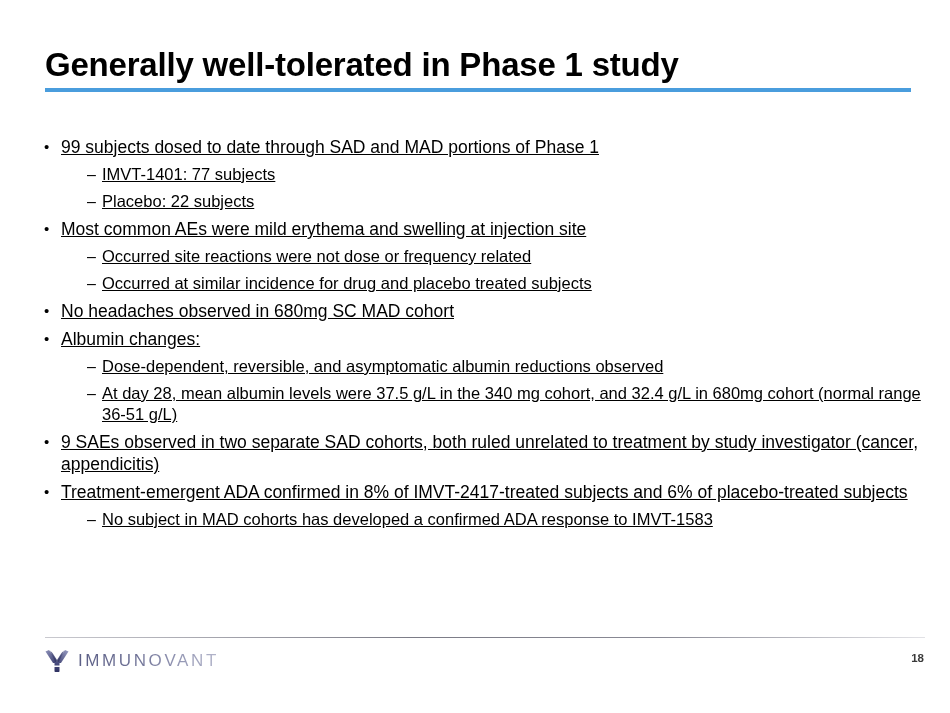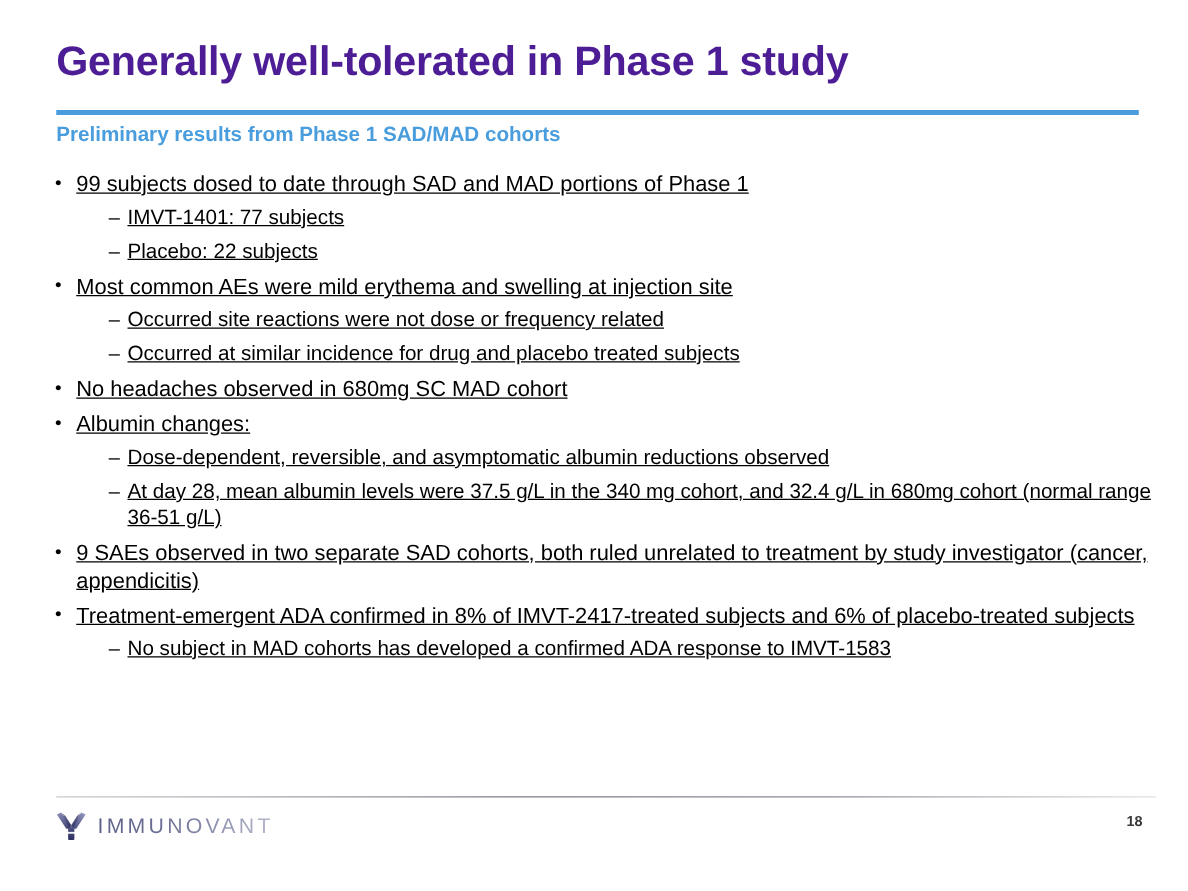--- a/index.html
+++ b/index.html
@@ -15,25 +15,25 @@
     width: 950px;
     height: 713px;
     background: #ffffff;
     overflow: hidden;
   }
 
   
   #slide-title {
     position: absolute;
     left: 45px;
-    top: 8px;
+    top: 24px;
     width: 860px;
     font-size: 33px;
     font-weight: bold;
-    color: #4c1d95;
+    color: #000000;
     letter-spacing: -0.2px;
     line-height: 1.15;
     white-space: nowrap;
   }
 
   
   #title-rule {
     position: absolute;
     left: 45px;
     top: 88px;
@@ -125,37 +125,36 @@
     letter-spacing: 2.6px;
     font-weight: normal;
     background: linear-gradient(to right, #5c5f86 0%, #6f7296 40%, #9497b4 72%, #b5b7cc 100%);
     -webkit-background-clip: text;
     background-clip: text;
     color: transparent;
     -webkit-text-fill-color: transparent;
   }
   #page-number {
     position: absolute;
-    right: 36px;
+    right: 26px;
     top: 652px;
     font-size: 11.5px;
     font-weight: bold;
     color: #3a3a3a;
   }
 </style>
 </head>
 <body>
 
 <div id="slide">
 
   <h1 id="slide-title">Generally well-tolerated in Phase 1 study</h1>
 
   <div id="title-rule"></div>
 
-  <div id="slide-subtitle">Preliminary results from Phase 1 SAD/MAD cohorts</div>
 
   <div id="body-list">
       <div class="bullet-row level-1">
         <span class="marker">•</span>
         <span class="bullet-text">99 subjects dosed to date through SAD and MAD portions of Phase 1</span>
       </div>
       <div class="bullet-row level-2">
         <span class="marker">–</span>
         <span class="bullet-text">IMVT-1401: 77 subjects</span>
       </div>

